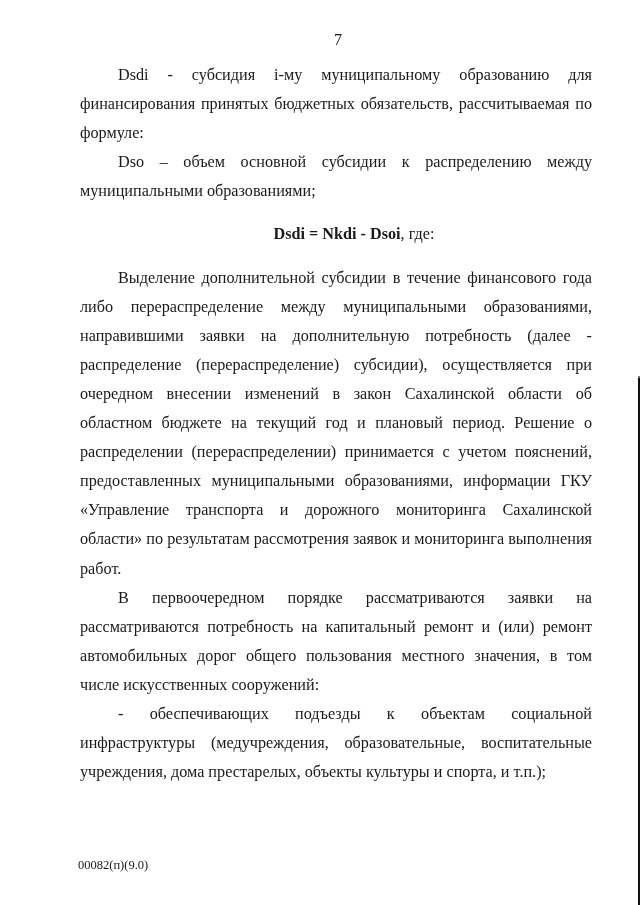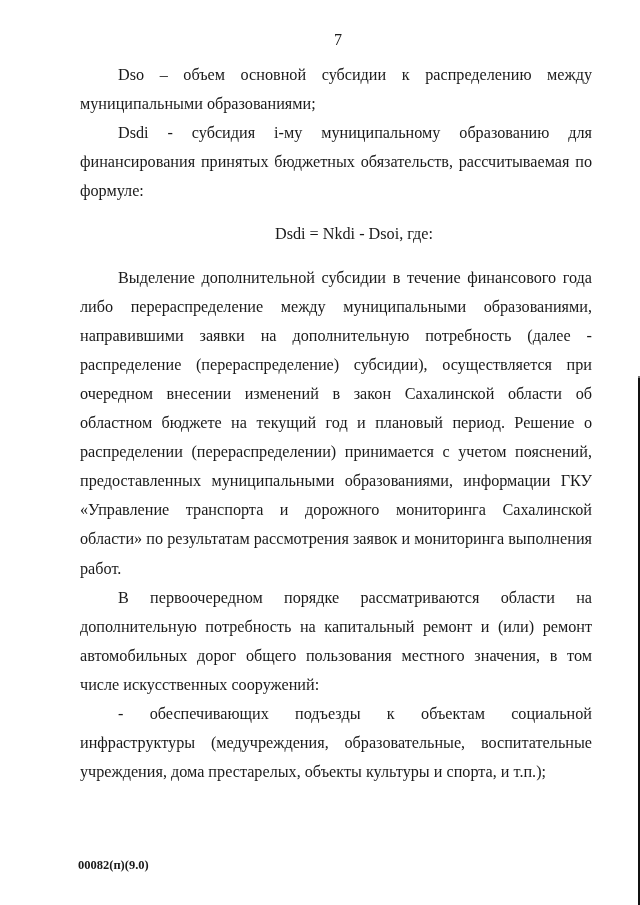--- a/index.html
+++ b/index.html
@@ -35,27 +35,27 @@
       margin: 0;
       text-indent: 38px;
       text-align: justify;
     }
     .p.formula {
       text-indent: 0;
       text-align: center;
       margin: 14px 0 14px 0;
       padding-left: 36px;
     }
-    .formula b { font-weight: normal; }
+    .formula b { font-weight: bold; }
     .footer-code {
       position: absolute;
       top: 858px;
       left: 78px;
       font-size: 12.5px;
-      font-weight: bold;
+      font-weight: normal;
       text-align: right;
     }
     .scan-border {
       position: absolute;
       left: 638px;
       top: 378px;
       width: 2px;
       height: 527px;
       background: #111;
     }
@@ -64,25 +64,25 @@
       height: 40px;
       background: #777;
     }
   </style>
 </head>
 <body>
 
 <div class="page-number">7</div>
 
 <div class="content">
+  <p class="p">Dsdi - субсидия i-му муниципальному образованию для финансирования принятых бюджетных обязательств, рассчитываемая по формуле:</p>
   <p class="p">Dso – объем основной субсидии к распределению между муниципальными образованиями;</p>
-  <p class="p">Dsdi - субсидия i-му муниципальному образованию для финансирования принятых бюджетных обязательств, рассчитываемая по формуле:</p>
   <p class="p formula"><b>Dsdi = Nkdi - Dsoi</b><span>, где:</span></p>
   <p class="p">Выделение дополнительной субсидии в течение финансового года либо перераспределение между муниципальными образованиями, направившими заявки на дополнительную потребность (далее - распределение (перераспределение) субсидии), осуществляется при очередном внесении изменений в закон Сахалинской области об областном бюджете на текущий год и плановый период. Решение о распределении (перераспределении) принимается с учетом пояснений, предоставленных муниципальными образованиями, информации ГКУ «Управление транспорта и дорожного мониторинга Сахалинской области» по результатам рассмотрения заявок и мониторинга выполнения работ.</p>
-  <p class="p">В первоочередном порядке рассматриваются области на дополнительную потребность на капитальный ремонт и (или) ремонт автомобильных дорог общего пользования местного значения, в том числе искусственных сооружений:</p>
+  <p class="p">В первоочередном порядке рассматриваются заявки на рассматриваются потребность на капитальный ремонт и (или) ремонт автомобильных дорог общего пользования местного значения, в том числе искусственных сооружений:</p>
   <p class="p">- обеспечивающих подъезды к объектам социальной инфраструктуры (медучреждения, образовательные, воспитательные учреждения, дома престарелых, объекты культуры и спорта, и т.п.);</p>
 
 </div>
 
 <div class="footer-code">00082(п)(9.0)</div>
 
 <div class="scan-border light"></div>
 <div class="scan-border"></div>
 
 </body></html>

